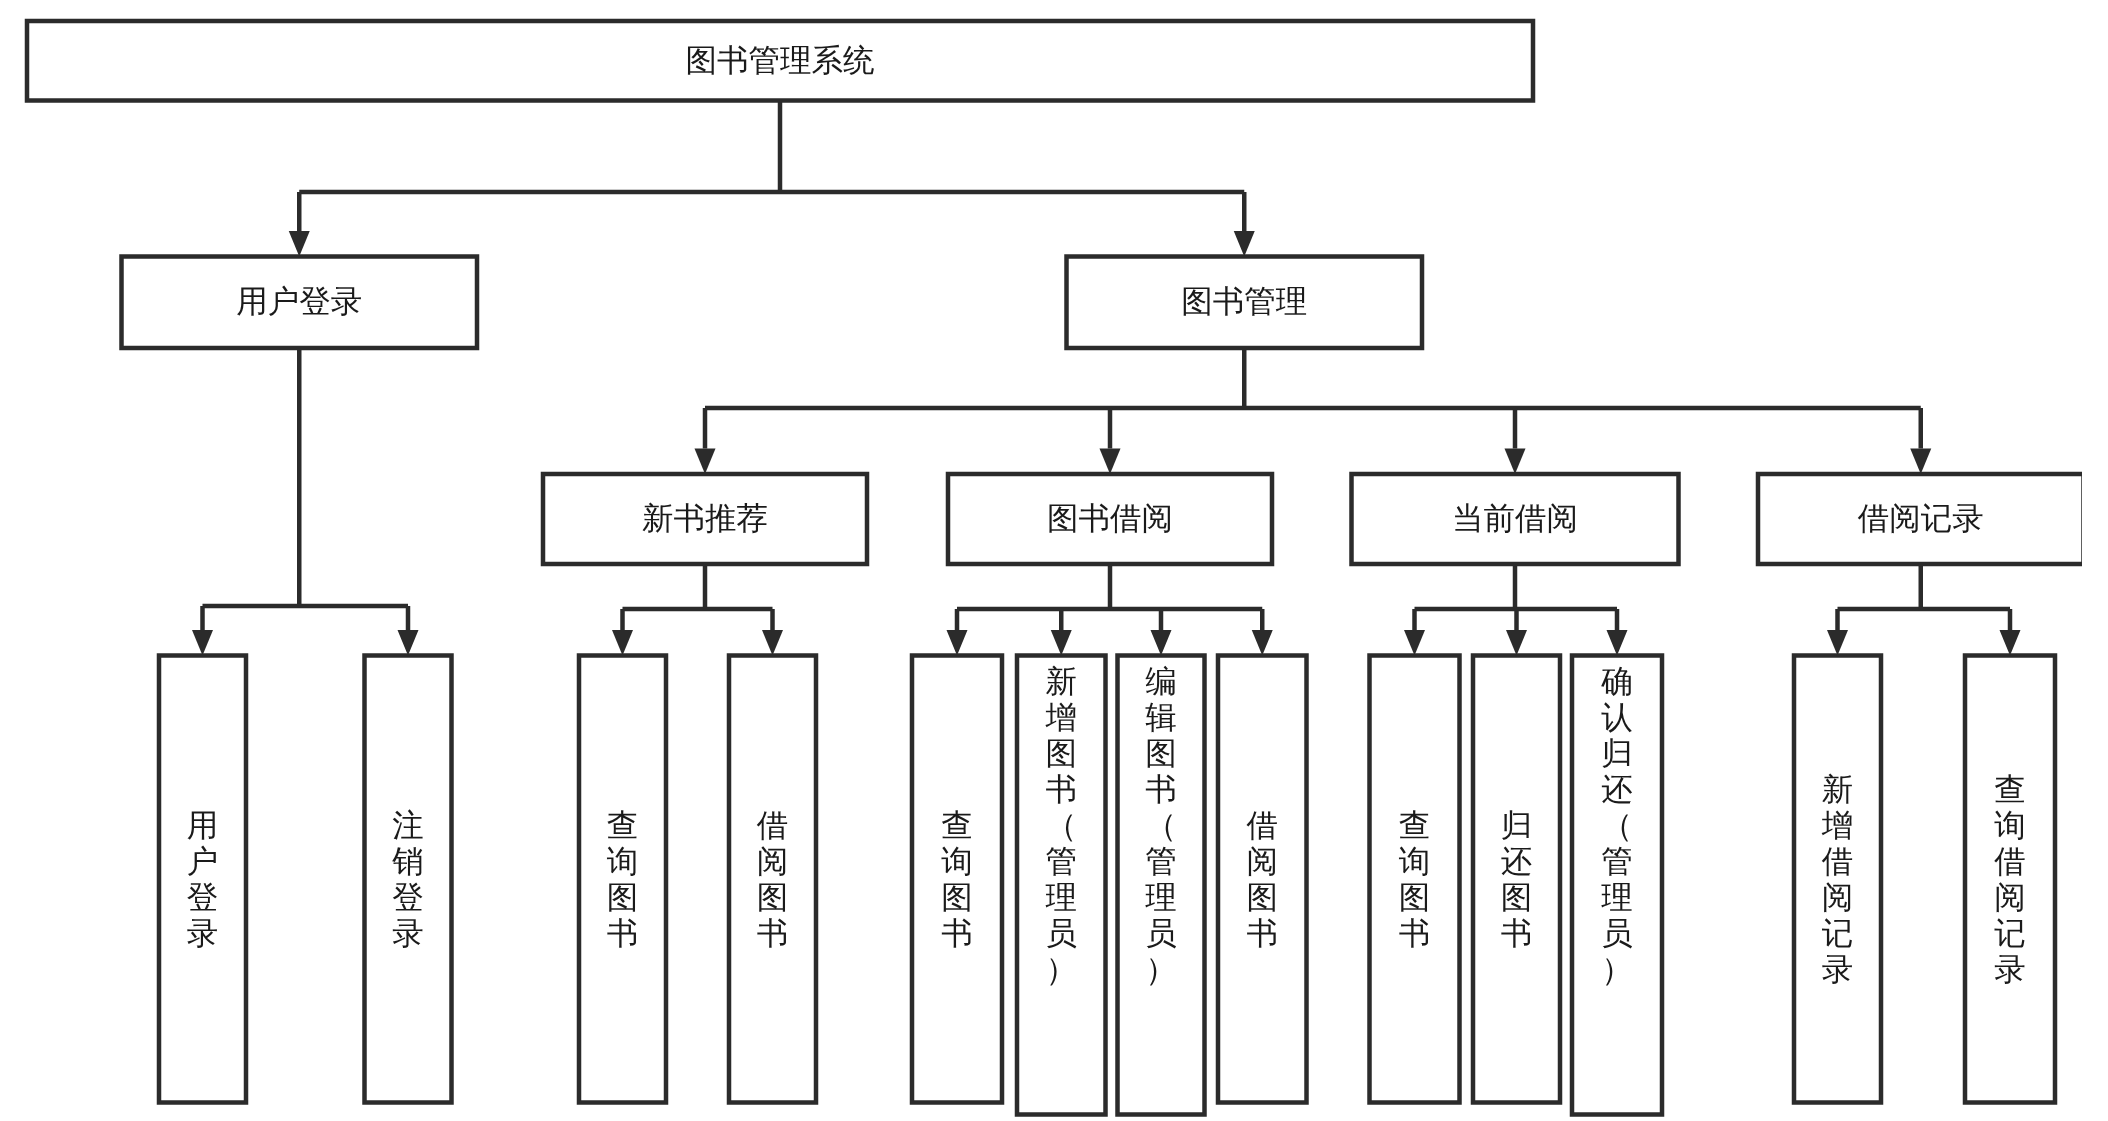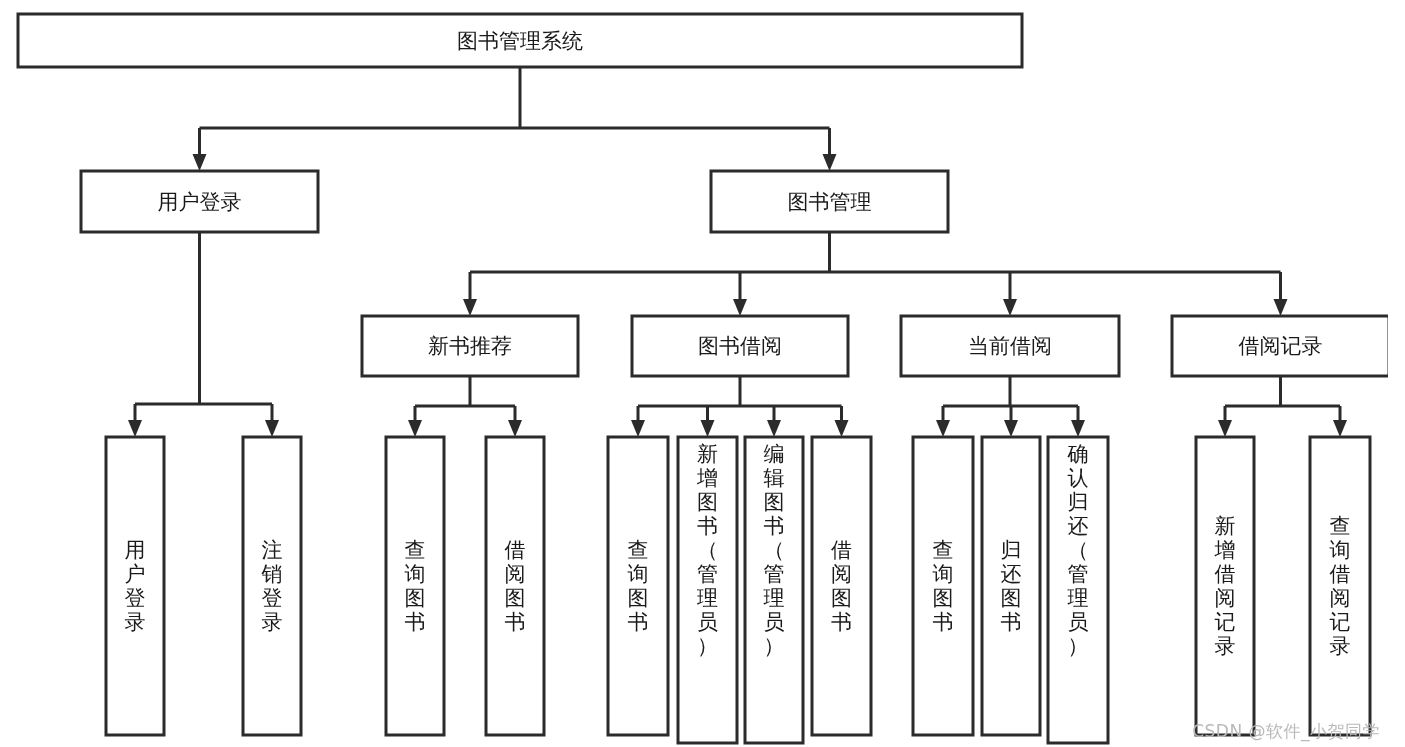--- a/index.html
+++ b/index.html
@@ -200,14 +200,13 @@
         <g>
           <rect x="1196" y="437" width="58" height="298" class="node-box"></rect>
           <text x="1225" y="533" class="node-label-vert"><tspan x="1225" dy="0">新</tspan><tspan x="1225" dy="24">增</tspan><tspan x="1225" dy="24">借</tspan><tspan x="1225" dy="24">阅</tspan><tspan x="1225" dy="24">记</tspan><tspan x="1225" dy="24">录</tspan></text>
         </g>
         <g>
           <rect x="1310" y="437" width="60" height="298" class="node-box"></rect>
           <text x="1340" y="533" class="node-label-vert"><tspan x="1340" dy="0">查</tspan><tspan x="1340" dy="24">询</tspan><tspan x="1340" dy="24">借</tspan><tspan x="1340" dy="24">阅</tspan><tspan x="1340" dy="24">记</tspan><tspan x="1340" dy="24">录</tspan></text>
         </g>
       </g>
   </svg>
-  <div class="watermark">CSDN @软件_小贺同学</div>
 </div>
 
 </body></html>

